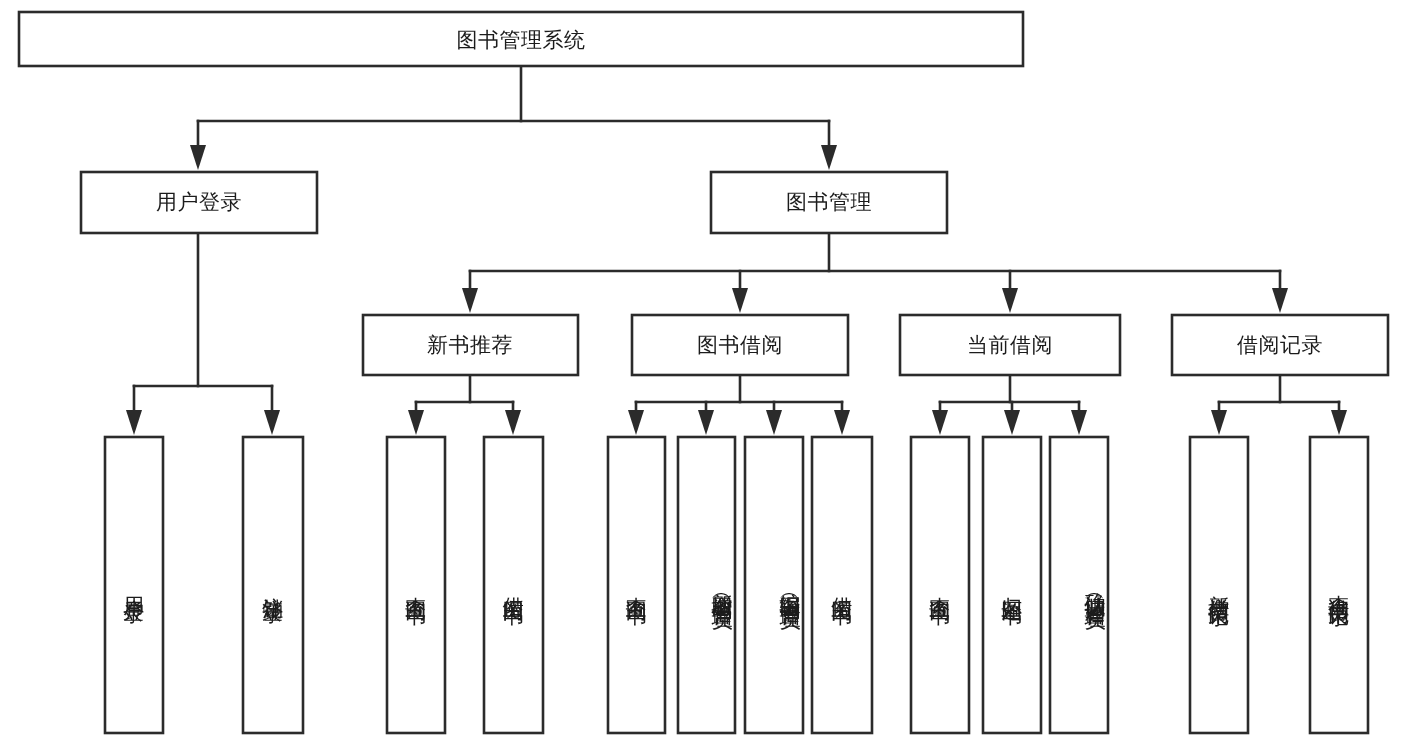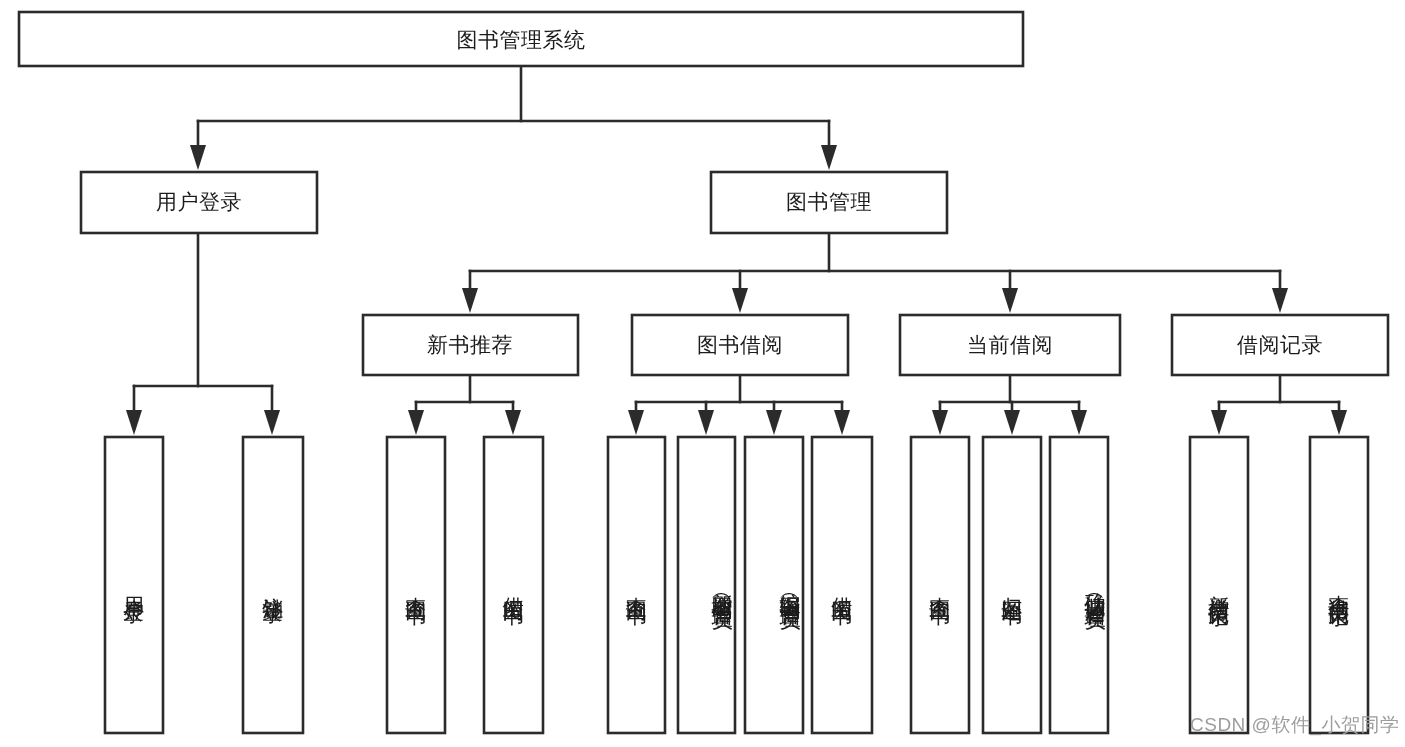--- a/index.html
+++ b/index.html
@@ -204,15 +204,14 @@
   <div class="vlabel centered" style="left:608px; top:437px; width:57px; height:296px;">查询图书</div>
   <div class="vlabel" style="left:678px; top:441px; width:57px; height:292px;">新增图书（管理员）</div>
   <div class="vlabel" style="left:745px; top:441px; width:58px; height:292px;">编辑图书（管理员）</div>
   <div class="vlabel centered" style="left:812px; top:437px; width:60px; height:296px;">借阅图书</div>
   <div class="vlabel centered" style="left:911px; top:437px; width:58px; height:296px;">查询图书</div>
   <div class="vlabel centered" style="left:983px; top:437px; width:58px; height:296px;">归还图书</div>
   <div class="vlabel" style="left:1050px; top:441px; width:58px; height:292px;">确认归还（管理员）</div>
   <div class="vlabel centered" style="left:1190px; top:437px; width:58px; height:296px;">新增借阅记录</div>
   <div class="vlabel centered" style="left:1310px; top:437px; width:58px; height:296px;">查询借阅记录</div>
 
-  <div class="watermark" style="left:1190px; top:712px;">CSDN @软件_小贺同学</div>
 
 </div>
 
 </body></html>

